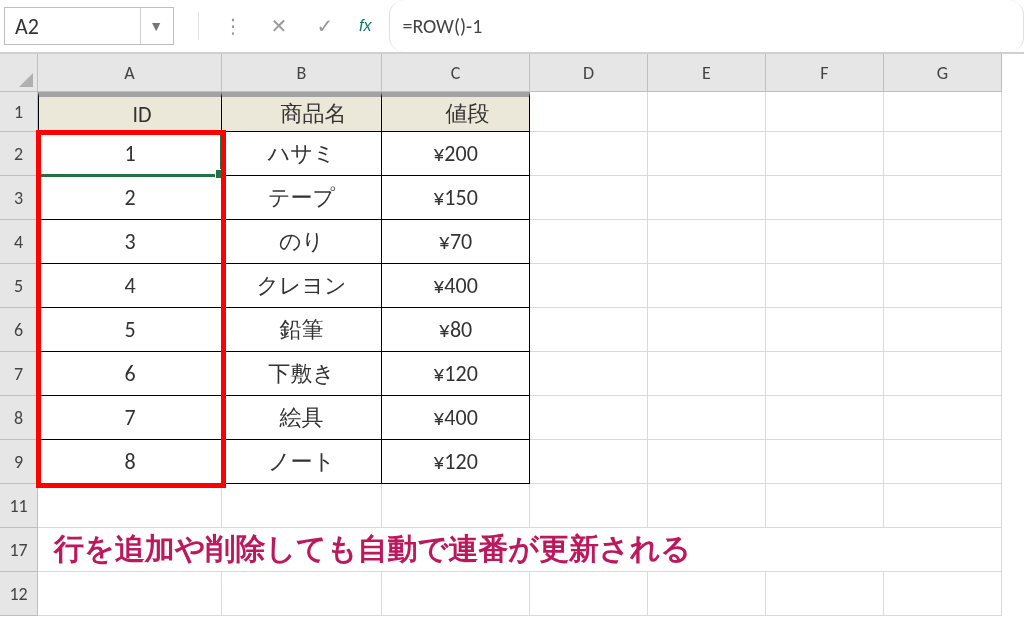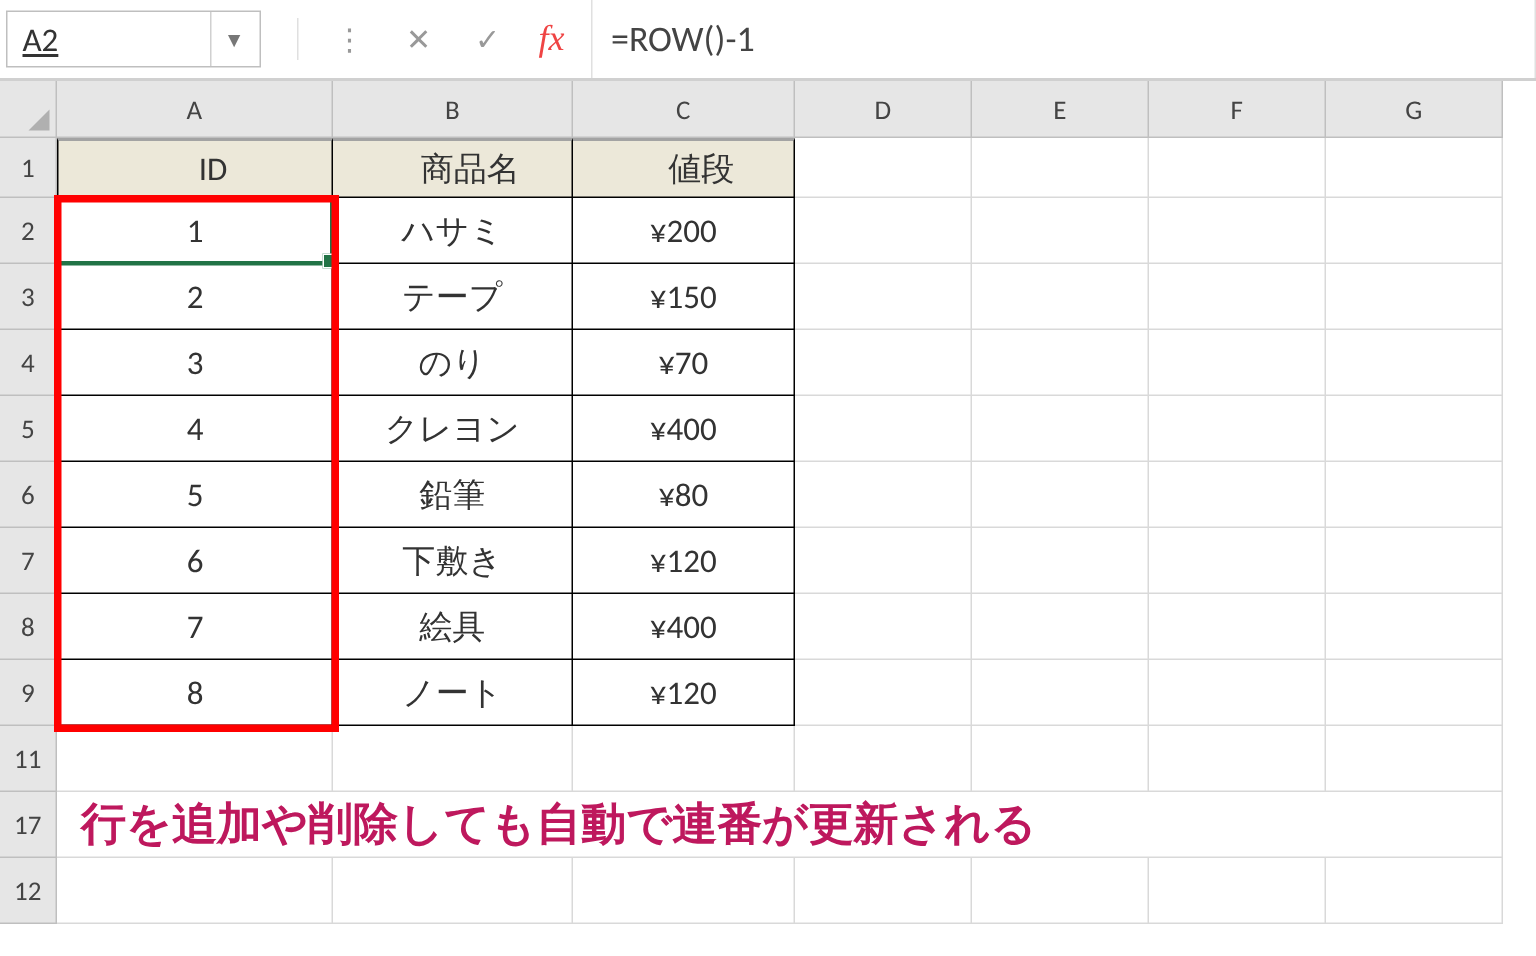--- a/index.html
+++ b/index.html
@@ -26,21 +26,21 @@
       height: 38px;
       border: 1px solid #bfbfbf;
       margin: 0 6px 0 4px;
       display: flex;
       align-items: center;
       padding: 0 10px;
       font-size: 22px;
       background: #fff;
       position: relative;
     }
-    .namebox .nb-text { flex: 1; text-decoration: underline; }
+    .namebox .nb-text { flex: 1; }
     .namebox .dd {
       color: #777;
       font-size: 14px;
       padding-left: 8px;
       border-left: 1px solid #d0d0d0;
       height: 100%;
       display: flex;
       align-items: center;
     }
     .fn-icons {
@@ -56,34 +56,35 @@
       background: #e0e0e0;
     }
     .fn-icons .ico {
       font-size: 20px;
       color: #999;
       width: 24px;
       text-align: center;
     }
     .fn-icons .fx {
       font-style: italic;
-      font-family: Liberation Serif, serif;
-      color: #ef4444;
-      font-size: 24px;
+      font-family: Liberation Sans, sans-serif;
+      color: #0f766e;
+      font-size: 16px;
     }
     .formula-input {
       flex: 1;
       height: 100%;
       padding: 0 12px;
       display: flex;
       align-items: center;
-      font-size: 24px;
+      font-size: 20px;
       color: #444;
       border-left: 1px solid #e0e0e0;
       border-right: 1px solid #e0e0e0;
+      border-radius: 15px;
     }
 
     
     .grid-wrap {
       position: relative;
       display: grid;
       grid-template-columns: 38px 184px 160px 148px 118px 118px 118px 118px;
       background: #fff;
     }
     .corner {
@@ -138,21 +139,21 @@
     .row { display: contents; }
 
     .h44 > .row-head, .h44 > .cell { height: 44px; }
     .h40 > .row-head, .h40 > .cell { height: 40px; }
 
     
     .tbl {
       border-right: 1px solid #000;
       border-bottom: 1px solid #000;
     }
-    .tbl-top { border-top: 2px solid #a3a3a3; padding-left: 32px; }
+    .tbl-top { border-top: 5px solid #a3a3a3; padding-left: 32px; }
     .tbl-left { border-left: 1px solid #000; }
 
     
     .thdr {
       background: #ece8d9;
       font-size: 22px;
     }
 
     
     .active-cell {

